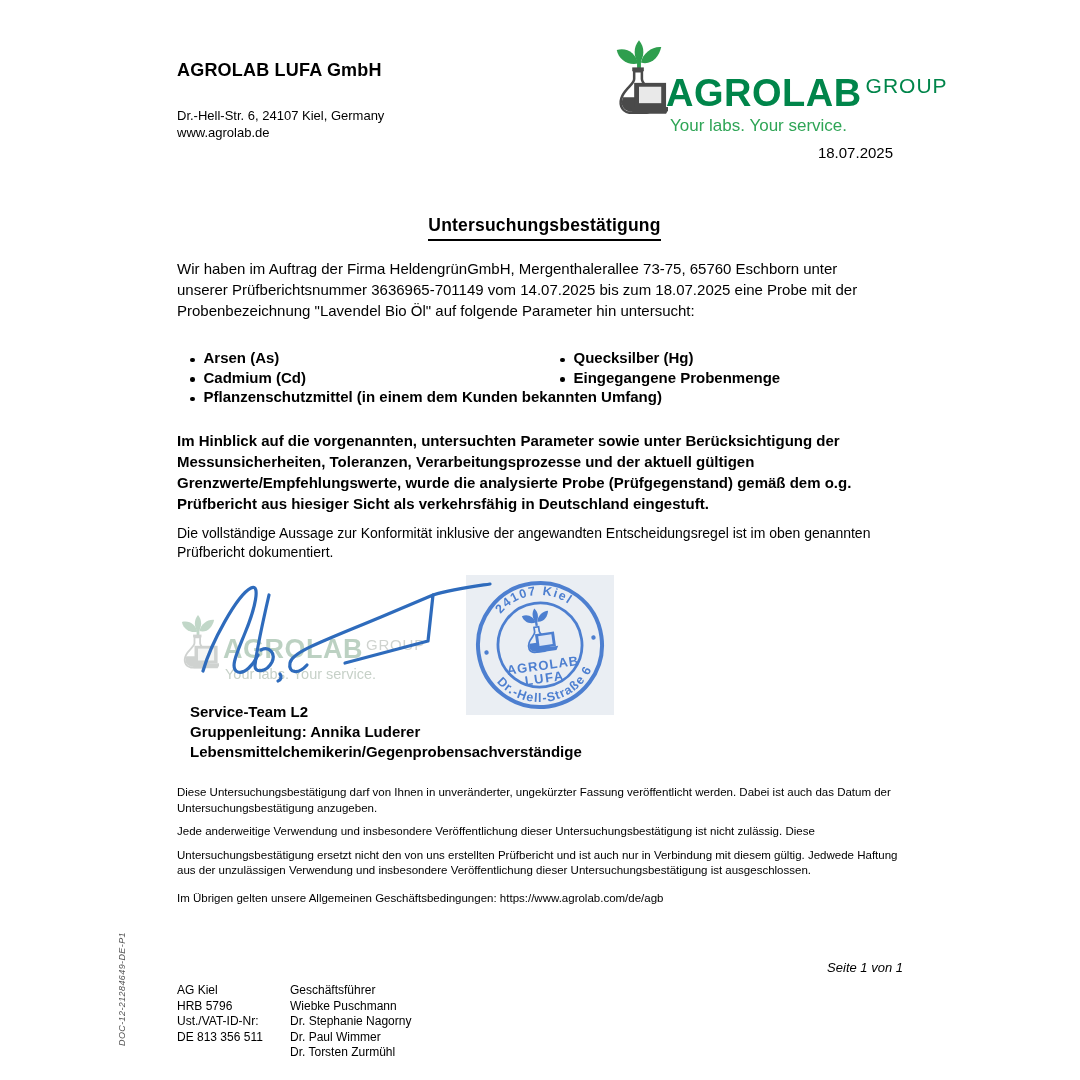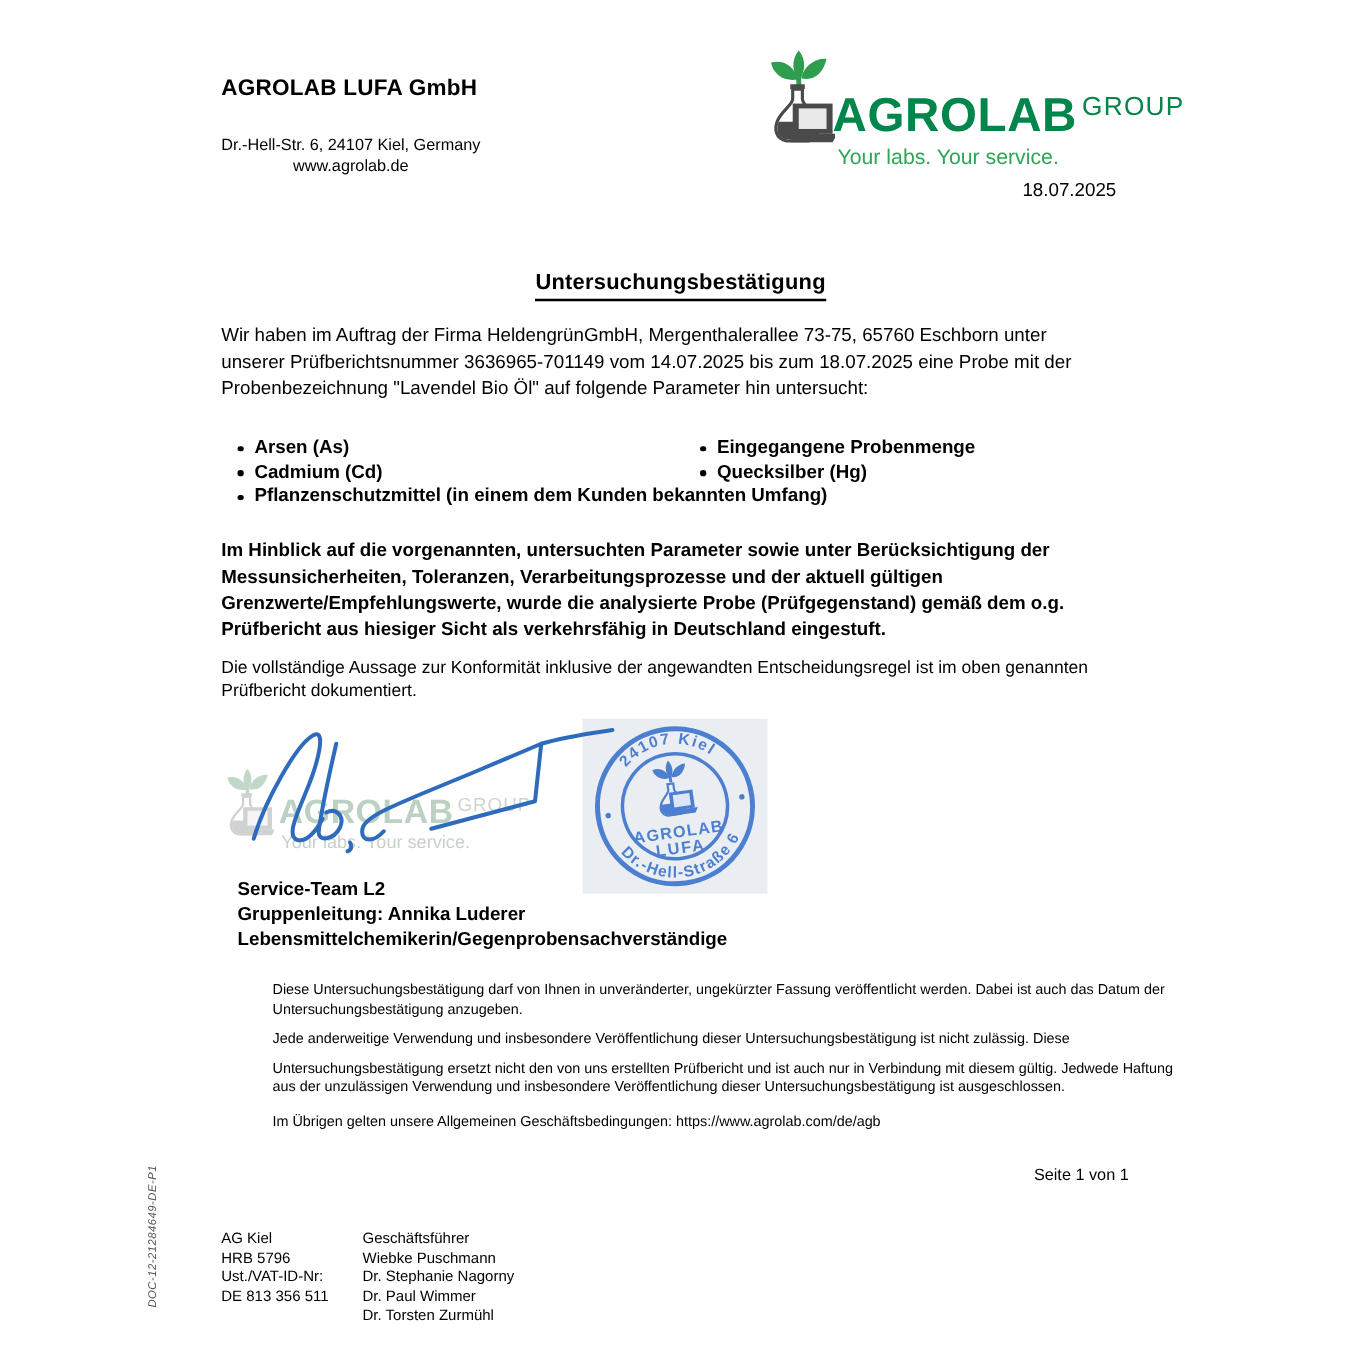--- a/index.html
+++ b/index.html
@@ -2,21 +2,21 @@
 <html><head>
 <meta charset="utf-8">
 <style>
   html,body{margin:0;padding:0;background:#ffffff;}
   .page{
     position:relative;width:1080px;height:1080px;background:#ffffff;
     font-family:"Liberation Sans", sans-serif;color:#000;overflow:hidden;
   }
   
   .company-name{position:absolute;left:177px;top:60px;font-size:18px;font-weight:bold;letter-spacing:.2px;}
-  .address-block{position:absolute;left:177px;top:107px;font-size:13px;line-height:17px;white-space:pre-line;text-align:center;}
+  .address-block{position:absolute;left:177px;top:107px;font-size:13px;line-height:17px;white-space:pre-line;}
   .logo-block{position:absolute;left:610px;top:38px;width:300px;height:100px;}
   .logo-icon{position:absolute;left:0;top:0;}
   .brand-line{position:absolute;left:56px;top:34px;white-space:nowrap;}
   .brand-text{font-size:38px;font-weight:bold;color:#00854a;letter-spacing:.5px;vertical-align:top;}
   .brand-suffix{font-size:21px;font-weight:400;color:#00854a;letter-spacing:1px;vertical-align:top;position:relative;top:2px;margin-left:4px;}
   .tagline{position:absolute;left:60px;top:78px;font-size:17px;color:#2fa556;}
   .doc-date{position:absolute;right:187px;top:144px;font-size:15px;}
   
   .title-wrap{position:absolute;left:177px;top:215px;width:735px;text-align:center;}
   .doc-title{display:inline-block;font-size:17.5px;font-weight:bold;border-bottom:2px solid #000;padding-bottom:3px;letter-spacing:.2px;}
@@ -33,25 +33,25 @@
   .watermark-logo{position:absolute;left:177px;top:598px;width:340px;height:100px;opacity:.55;}
   .wm-icon{position:absolute;left:0;top:14px;}
   .wm-brand-line{position:absolute;left:46px;top:36px;white-space:nowrap;}
   .wm-brand{font-size:27px;font-weight:bold;color:#86ad92;letter-spacing:.5px;vertical-align:top;}
   .wm-suffix{font-size:15px;color:#a9b0a9;letter-spacing:.8px;vertical-align:top;position:relative;top:2px;margin-left:3px;}
   .wm-tagline{position:absolute;left:48px;top:68px;font-size:14.5px;color:#98ab9b;}
   .signature-svg{position:absolute;left:185px;top:575px;z-index:3;}
   .stamp{position:absolute;left:466px;top:575px;width:148px;height:140px;background:#eaeef3;z-index:2;}
   .sig-caption{position:absolute;left:190px;top:702px;font-size:15px;font-weight:bold;line-height:20px;white-space:pre-line;}
   
-  .disclaimer{position:absolute;left:177px;top:785px;width:760px;font-size:11.5px;line-height:15.5px;margin-left:41px;}
+  .disclaimer{position:absolute;left:177px;top:785px;width:760px;font-size:11.5px;line-height:15.5px;}
   .disclaimer p{margin:0 0 8px 0;white-space:pre-line;}
   .disclaimer p.gap{margin-top:12px;}
   
-  .page-indicator{position:absolute;right:177px;top:932px;font-size:13px;}
+  .page-indicator{position:absolute;right:177px;top:960px;font-size:13px;font-style:italic;}
   .footer-registry{position:absolute;left:177px;top:983px;font-size:12px;line-height:15.5px;white-space:pre-line;}
   .footer-management{position:absolute;left:290px;top:983px;font-size:12px;line-height:15.5px;}
   .footer-management .mg-names{white-space:pre-line;}
   .doc-number{
     position:absolute;left:117px;top:1046px;transform:rotate(-90deg);transform-origin:0 0;
     font-size:9px;font-style:italic;color:#555;letter-spacing:.4px;white-space:nowrap;
   }
 </style>
 </head>
 <body>
@@ -90,22 +90,22 @@
   <div class="intro">Wir haben im Auftrag der Firma HeldengrünGmbH, Mergenthalerallee 73-75, 65760 Eschborn unter
 unserer Prüfberichtsnummer 3636965-701149 vom 14.07.2025 bis zum 18.07.2025 eine Probe mit der
 Probenbezeichnung "Lavendel Bio Öl" auf folgende Parameter hin untersucht:</div>
 
   <ul class="param-list left">
     <li class="param-item"><span class="bullet-dot"></span><span>Arsen (As)</span></li>
     <li class="param-item"><span class="bullet-dot"></span><span>Cadmium (Cd)</span></li>
     <li class="param-item"><span class="bullet-dot"></span><span>Pflanzenschutzmittel (in einem dem Kunden bekannten Umfang)</span></li>
   </ul>
   <ul class="param-list right">
+    <li class="param-item"><span class="bullet-dot"></span><span>Quecksilber (Hg)</span></li>
     <li class="param-item"><span class="bullet-dot"></span><span>Eingegangene Probenmenge</span></li>
-    <li class="param-item"><span class="bullet-dot"></span><span>Quecksilber (Hg)</span></li>
   </ul>
 
   <div class="assessment">Im Hinblick auf die vorgenannten, untersuchten Parameter sowie unter Berücksichtigung der
 Messunsicherheiten, Toleranzen, Verarbeitungsprozesse und der aktuell gültigen
 Grenzwerte/Empfehlungswerte, wurde die analysierte Probe (Prüfgegenstand) gemäß dem o.g.
 Prüfbericht aus hiesiger Sicht als verkehrsfähig in Deutschland eingestuft.</div>
   <div class="conformity">Die vollständige Aussage zur Konformität inklusive der angewandten Entscheidungsregel ist im oben genannten
 Prüfbericht dokumentiert.</div>
 
   <div class="watermark-logo">

